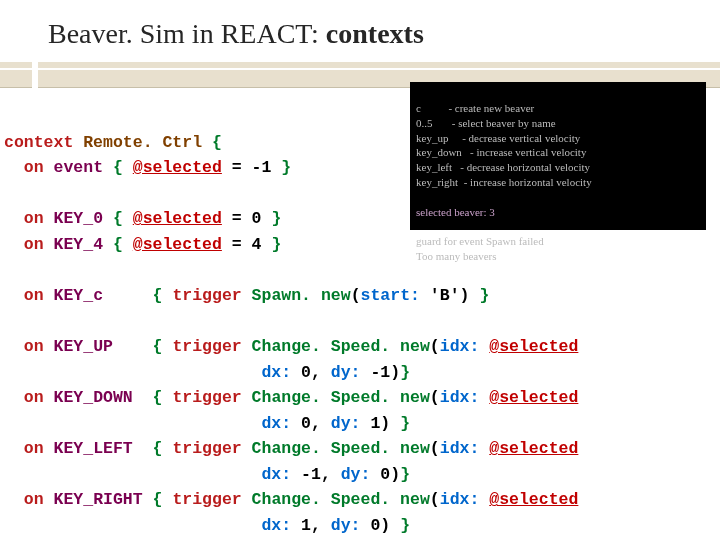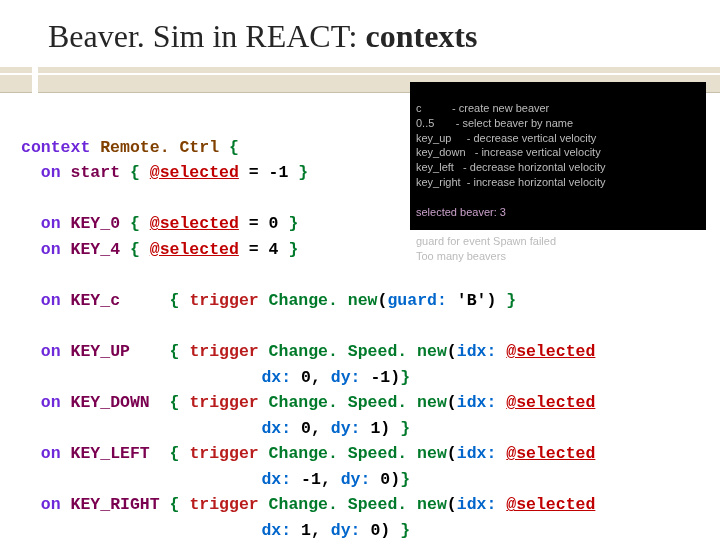--- a/index.html
+++ b/index.html
@@ -6,21 +6,21 @@
   body {
     width: 720px;
     height: 540px;
     background: #fff;
     font-family: "Courier New", monospace;
     position: relative;
     overflow: hidden;
   }
   .title {
     font-family: Georgia, "Times New Roman", serif;
-    font-size: 32px;
+    font-size: 28px;
     padding: 18px 0 6px 48px;
     color: #262626;
     font-weight: normal;
   }
   .title .bold { font-weight: bold; }
   .bars {
     display: flex;
     margin: 6px 0 12px 0;
   }
   .bar-thin {
@@ -37,41 +37,41 @@
     background: #fff;
   }
   .code-area {
     font-size: 16.5px;
     line-height: 1.55;
     padding: 4px 0 0 4px;
     white-space: pre;
     font-family: "Courier New", monospace;
     font-weight: bold;
   }
-  .kw  { color: #6d28d9; margin-left: 17px; }      
+  .kw  { color: #b91c1c; }      
   .nm  { color: #804000; margin-top: 38px; }      
   .br  { color: #007a2a; }      
   .ev  { color: #7a0050; }      
   .var { color: #c00000; text-decoration: underline; }      
   .num { color: #000; }         
   .cal { color: #007a2a; }      
   .pn  { color: #000; }         
   .arg { color: #0066cc; }      
   .str { color: #000; }         
   .op  { color: #000; }
   .trg { color: #b91c1c; }
   .terminal {
     position: absolute;
     top: 82px;
     right: 14px;
     width: 296px;
     height: 148px;
     background: #000;
     color: #ddd;
-    font-family: Liberation Sans, sans-serif;
+    font-family: Liberation Serif, serif;
     font-size: 11px;
     line-height: 1.35;
     padding: 4px 6px;
     white-space: pre;
   }
   .terminal .hl { color: #c9a0c9; }
   .terminal .muted { color: #bbb; }
 </style>
 </head>
 <body>
@@ -102,26 +102,26 @@
 <span class="muted">key_right  - increase horizontal velocity</span>
 <span></span>
 <span class="hl">selected beaver: 3</span>
 <span></span>
 <span class="muted">guard for event Spawn failed</span>
 <span class="muted">Too many beavers</span>
 </div>
 
 <div class="code-area">
 <span class="kw">context</span> <span class="nm">Remote. Ctrl</span> <span class="br">{</span>
-  <span class="kw">on</span> <span class="ev">start</span> <span class="br">{</span> <span class="var">@selected</span> <span class="op">=</span> <span class="num">-1</span> <span class="br">}</span>
+  <span class="kw">on</span> <span class="ev">event</span> <span class="br">{</span> <span class="var">@selected</span> <span class="op">=</span> <span class="num">-1</span> <span class="br">}</span>
 
   <span class="kw">on</span> <span class="ev">KEY_0</span> <span class="br">{</span> <span class="var">@selected</span> <span class="op">=</span> <span class="num">0</span> <span class="br">}</span>
   <span class="kw">on</span> <span class="ev">KEY_4</span> <span class="br">{</span> <span class="var">@selected</span> <span class="op">=</span> <span class="num">4</span> <span class="br">}</span>
 
-  <span class="kw">on</span> <span class="ev">KEY_c</span>     <span class="br">{</span> <span class="trg">trigger</span> <span class="cal">Change. new</span><span class="pn">(</span><span class="arg">guard:</span> <span class="str">'B'</span><span class="pn">)</span> <span class="br">}</span>
+  <span class="kw">on</span> <span class="ev">KEY_c</span>     <span class="br">{</span> <span class="trg">trigger</span> <span class="cal">Spawn. new</span><span class="pn">(</span><span class="arg">start:</span> <span class="str">'B'</span><span class="pn">)</span> <span class="br">}</span>
 
   <span class="kw">on</span> <span class="ev">KEY_UP</span>    <span class="br">{</span> <span class="trg">trigger</span> <span class="cal">Change. Speed. new</span><span class="pn">(</span><span class="arg">idx:</span> <span class="var">@selected</span>
                           <span class="arg">dx:</span> <span class="num">0</span><span class="op">,</span> <span class="arg">dy:</span> <span class="num">-1</span><span class="pn">)</span><span class="br">}</span>
   <span class="kw">on</span> <span class="ev">KEY_DOWN</span>  <span class="br">{</span> <span class="trg">trigger</span> <span class="cal">Change. Speed. new</span><span class="pn">(</span><span class="arg">idx:</span> <span class="var">@selected</span>
                           <span class="arg">dx:</span> <span class="num">0</span><span class="op">,</span> <span class="arg">dy:</span> <span class="num">1</span><span class="pn">)</span> <span class="br">}</span>
   <span class="kw">on</span> <span class="ev">KEY_LEFT</span>  <span class="br">{</span> <span class="trg">trigger</span> <span class="cal">Change. Speed. new</span><span class="pn">(</span><span class="arg">idx:</span> <span class="var">@selected</span>
                           <span class="arg">dx:</span> <span class="num">-1</span><span class="op">,</span> <span class="arg">dy:</span> <span class="num">0</span><span class="pn">)</span><span class="br">}</span>
   <span class="kw">on</span> <span class="ev">KEY_RIGHT</span> <span class="br">{</span> <span class="trg">trigger</span> <span class="cal">Change. Speed. new</span><span class="pn">(</span><span class="arg">idx:</span> <span class="var">@selected</span>
                           <span class="arg">dx:</span> <span class="num">1</span><span class="op">,</span> <span class="arg">dy:</span> <span class="num">0</span><span class="pn">)</span> <span class="br">}</span>
 

